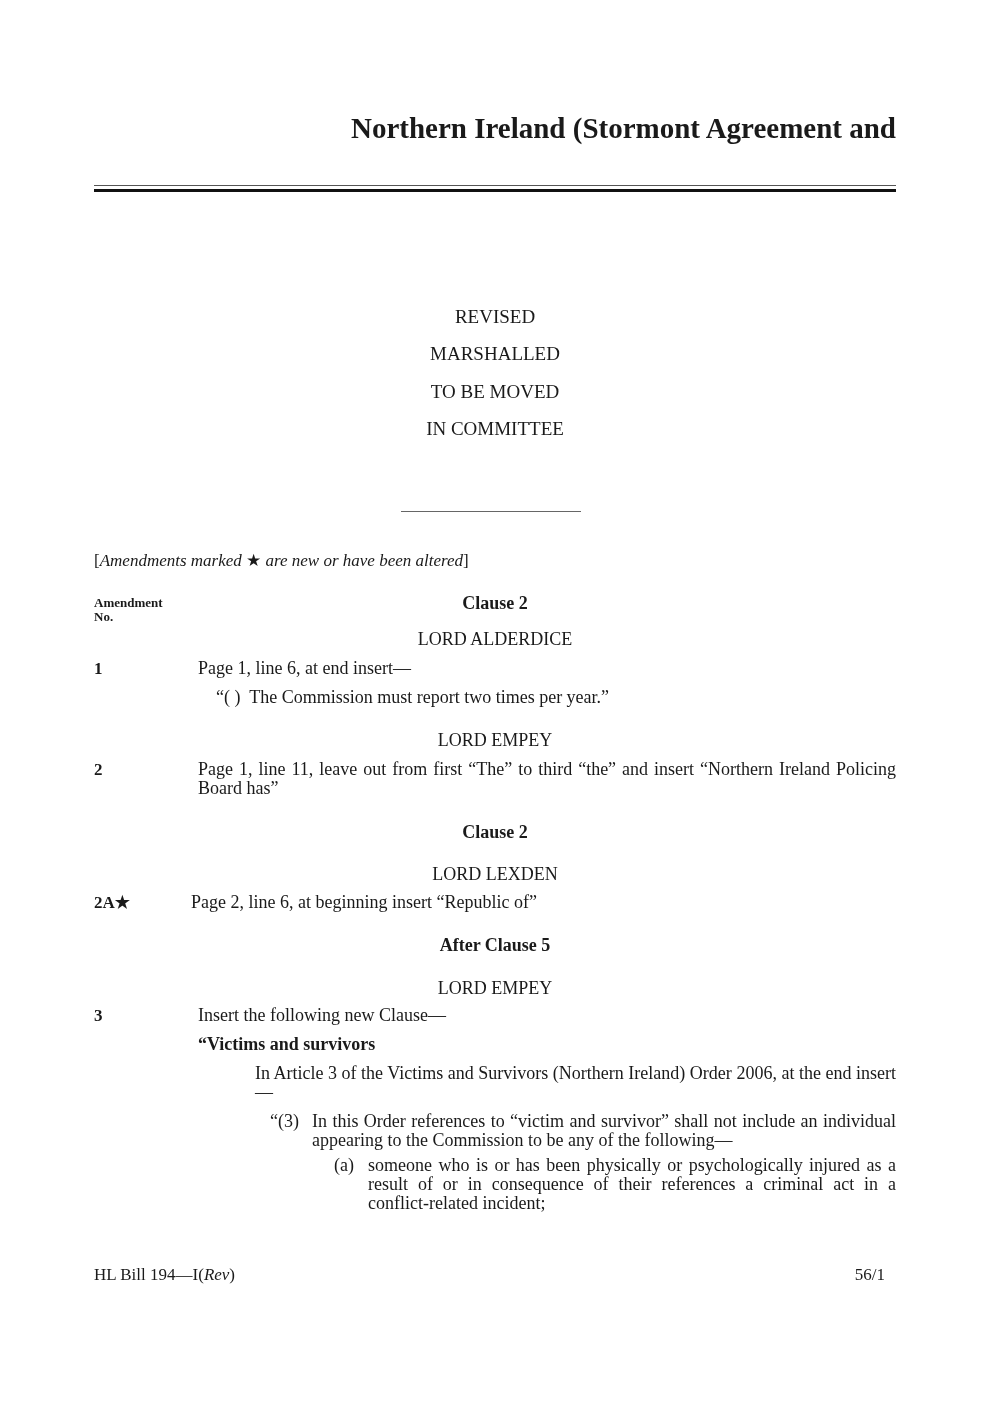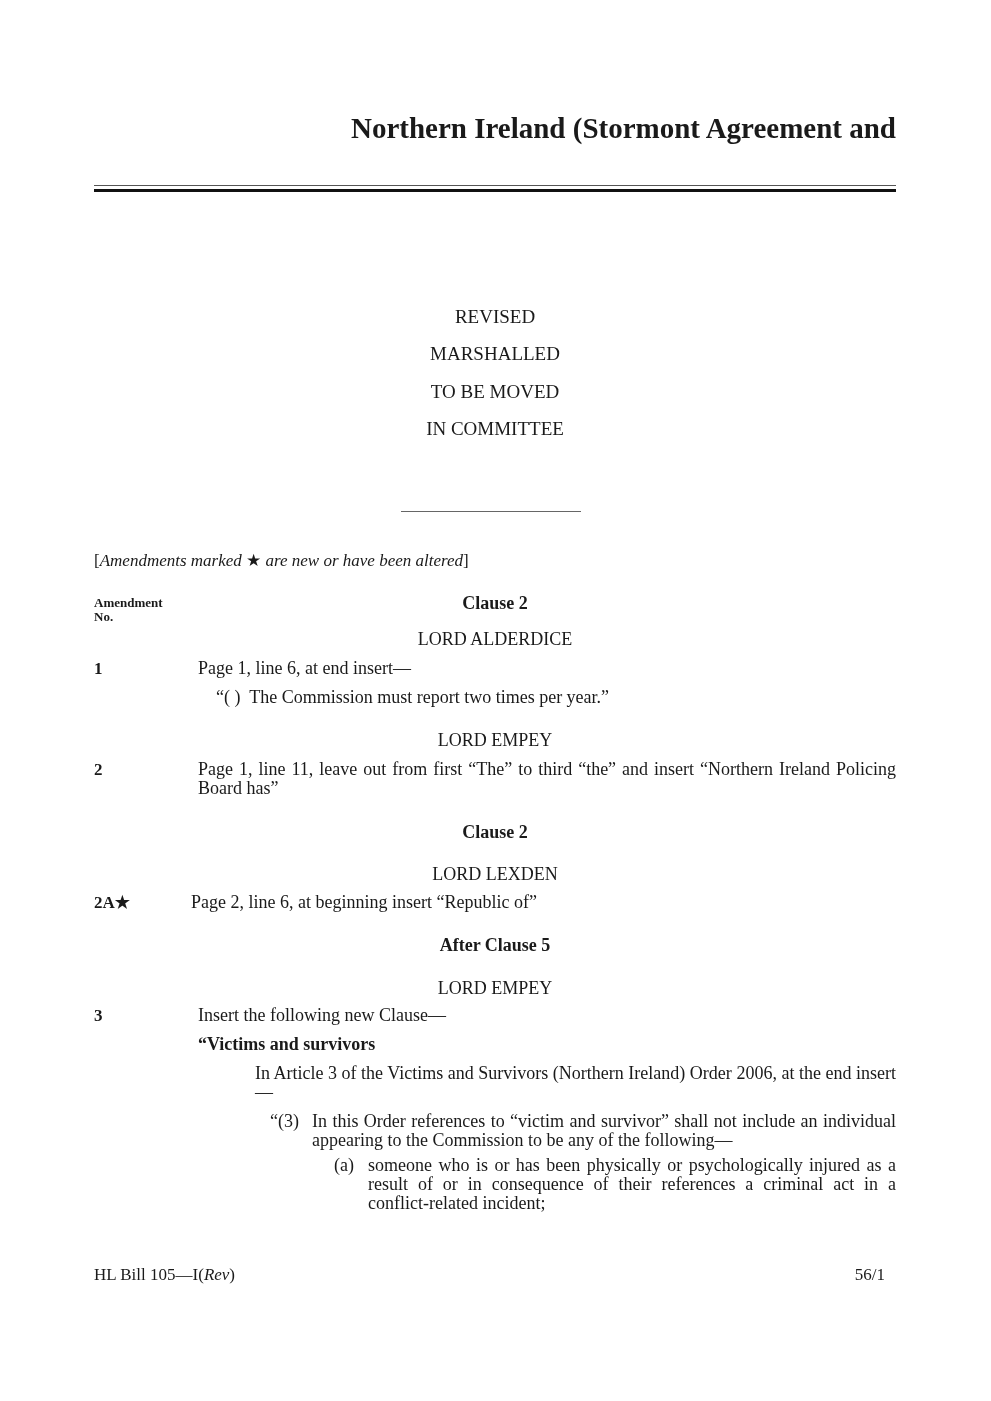--- a/index.html
+++ b/index.html
@@ -122,14 +122,14 @@
 <div class="abs centered" style="top:977px;">LORD EMPEY</div>
 <div class="abs num" style="top:1005px;">3</div>
 <div class="abs text" style="left:198px; top:1006px;">Insert the following new Clause—</div>
 <div class="abs text bold" style="left:198px; top:1035px;">“Victims and survivors</div>
 <div class="abs text just" style="left:255px; width:641px; top:1064px;">In Article 3 of the Victims and Survivors (Northern Ireland) Order 2006, at the end insert—</div>
 <div class="abs text" style="left:270px; top:1112px;">“(3)</div>
 <div class="abs text just" style="left:312px; width:584px; top:1112px;">In this Order references to “victim and survivor” shall not include an individual appearing to the Commission to be any of the following—</div>
 <div class="abs text" style="left:334px; top:1156px;">(a)</div>
 <div class="abs text just" style="left:368px; width:528px; top:1156px;">someone who is or has been physically or psychologically injured as a result of or in consequence of their references a criminal act in a conflict-related incident;</div>
 
-<div class="abs footer-left"><span>HL Bill 105—I(</span><i>Rev</i><span>)</span></div>
+<div class="abs footer-left"><span>HL Bill 194—I(</span><i>Rev</i><span>)</span></div>
 <div class="abs footer-right">56/1</div>
 
 </body></html>

